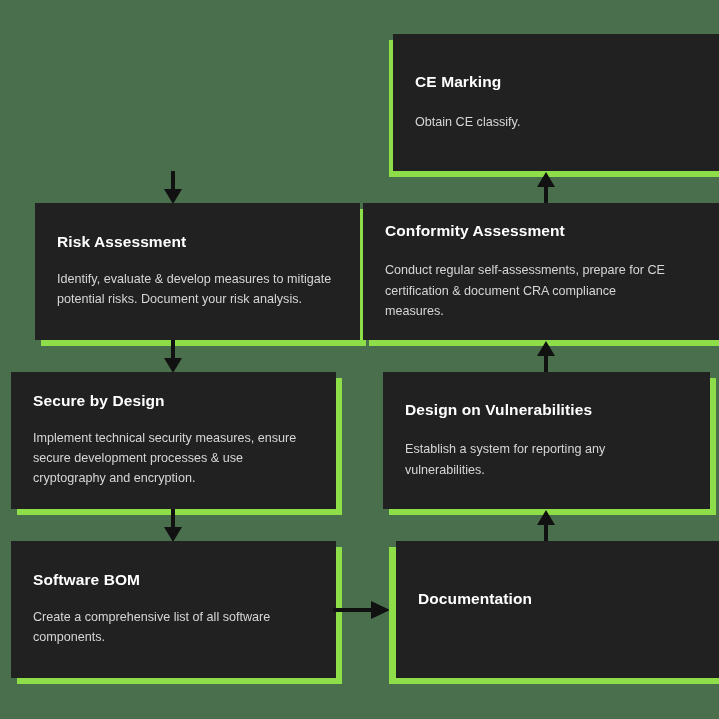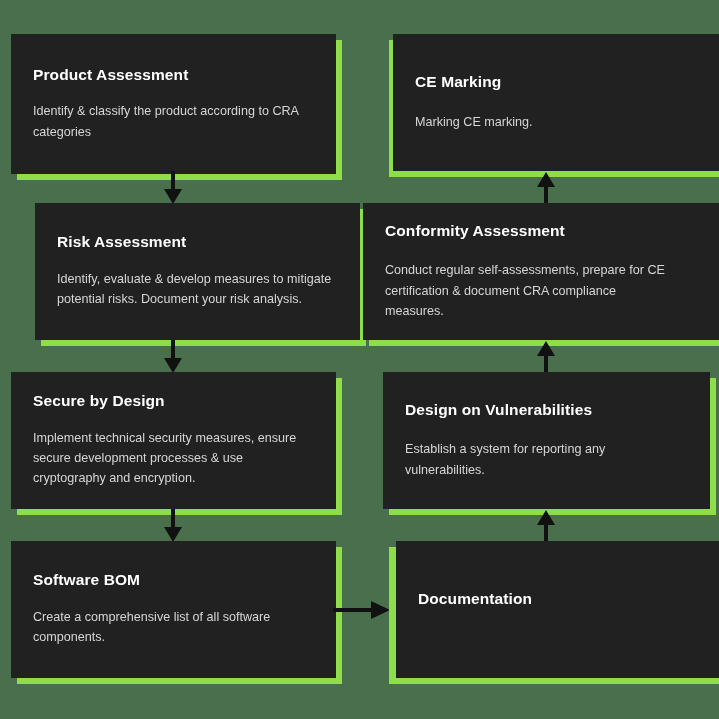--- a/index.html
+++ b/index.html
@@ -79,27 +79,20 @@
   }
   .arrow svg {
     display: block;
   }
 </style>
 </head>
 <body>
 
 <div id="flowchart">
 
-  <div class="card-wrap col-left" style="left:11px; top:34px; width:325px; height:140px;">
-    <div class="card-accent"></div>
-    <div class="card">
-      <div class="card-title">Product Assessment</div>
-      <div class="card-body">Identify &amp; classify the product according to CRA categories</div>
-    </div>
-  </div>
 
   <div class="arrow" style="left:160px; top:171px;">
     <svg width="26" height="34" viewBox="0 0 26 34" aria-hidden="true">
       <rect x="11" y="0" width="4" height="22" fill="#111111"></rect>
       <polygon points="13,33 4,18 22,18" fill="#111111"></polygon>
     </svg>
   </div>
 
   <div class="card-wrap col-left" style="left:11px; top:203px; width:325px; height:137px;margin-left:24px;">
     <div class="card-accent"></div>
@@ -143,21 +136,21 @@
     <svg width="58" height="26" viewBox="0 0 58 26" aria-hidden="true">
       <rect x="0" y="11" width="42" height="4" fill="#111111"></rect>
       <polygon points="57,13 38,4 38,22" fill="#111111"></polygon>
     </svg>
   </div>
 
   <div class="card-wrap col-right" style="left:383px; top:34px; width:327px; height:137px;padding-left:10px;">
     <div class="card-accent"></div>
     <div class="card">
       <div class="card-title">CE Marking</div>
-      <div class="card-body">Marking CE marking.</div>
+      <div class="card-body">Obtain CE classify.</div>
     </div>
   </div>
 
   <div class="arrow" style="left:533px; top:171px;">
     <svg width="26" height="34" viewBox="0 0 26 34" aria-hidden="true">
       <rect x="11" y="12" width="4" height="22" fill="#111111"></rect>
       <polygon points="13,1 4,16 22,16" fill="#111111"></polygon>
     </svg>
   </div>
 

